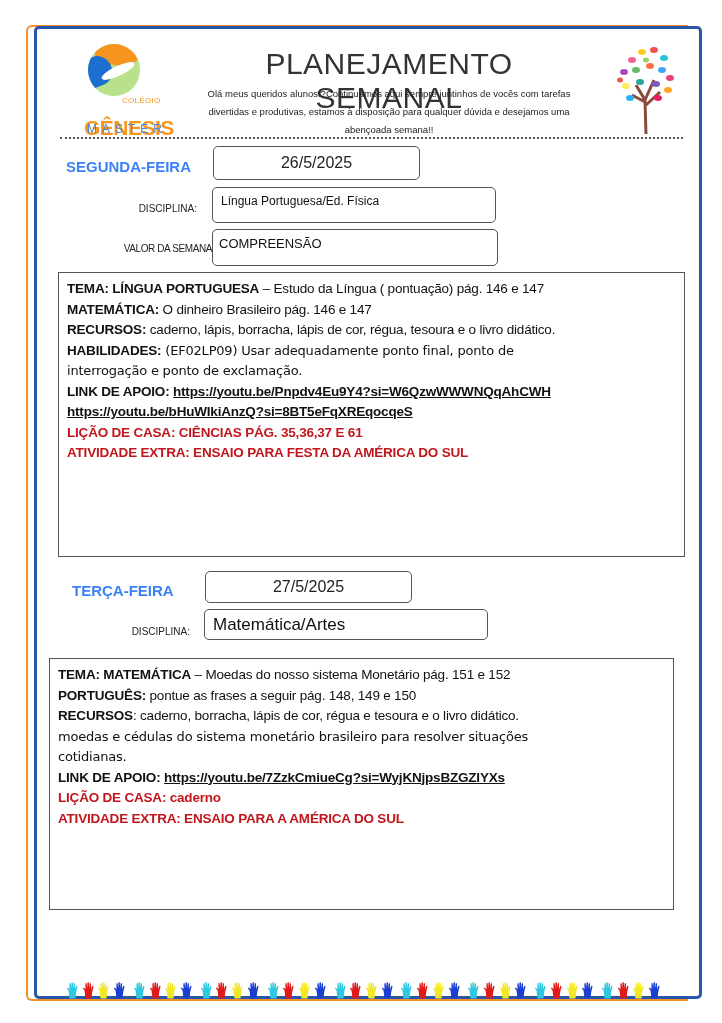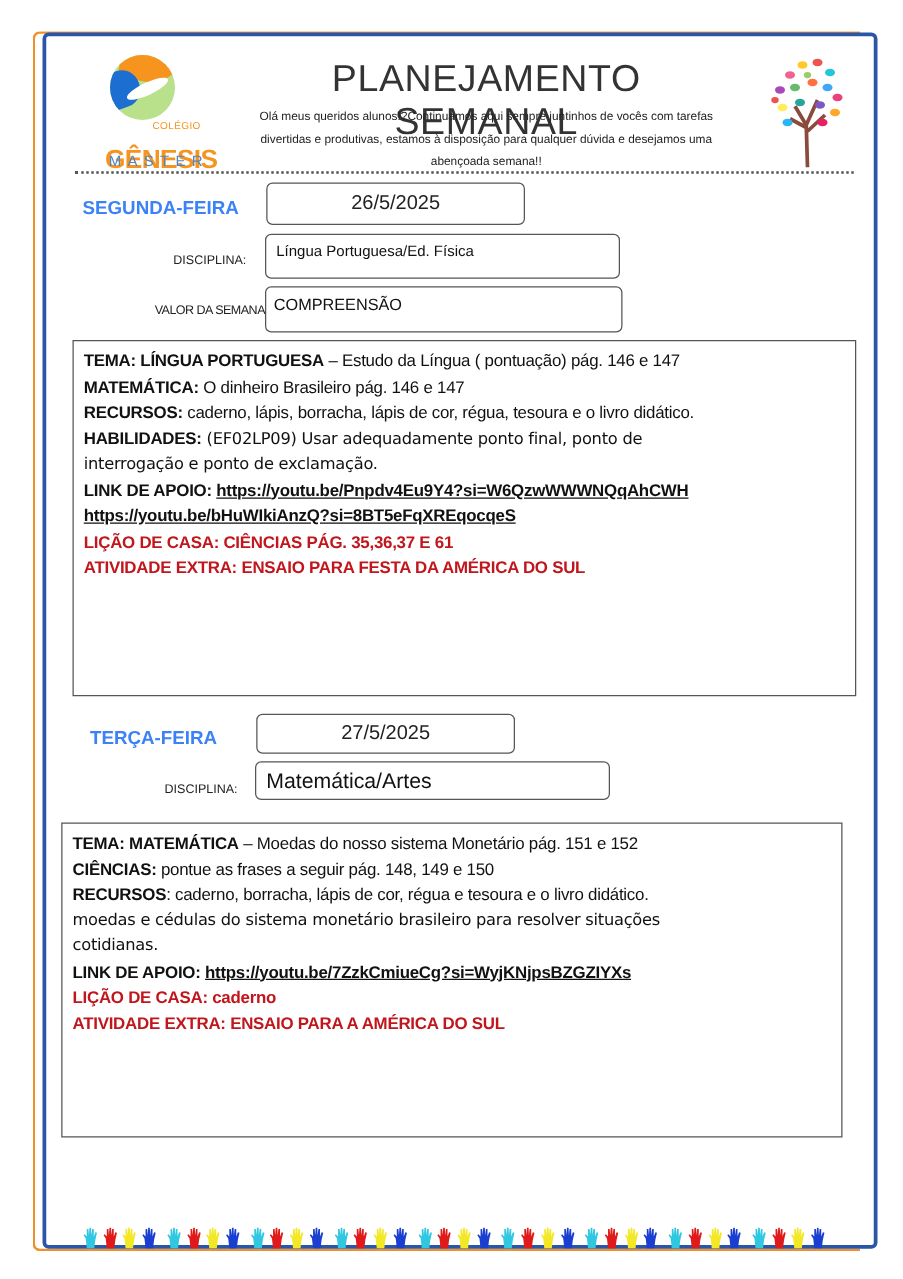--- a/index.html
+++ b/index.html
@@ -107,21 +107,21 @@
   <div class="line red">ATIVIDADE EXTRA: ENSAIO PARA FESTA DA AMÉRICA DO SUL</div>
 </div>
 
 <div class="day-label" style="left:72px; top:582px;">TERÇA-FEIRA</div>
 <div class="date-box" style="left:205px; top:571px; width:207px; height:32px; line-height:29px;">27/5/2025</div>
 <div class="field-label" style="left:100px; top:626px; width:90px;">DISCIPLINA:</div>
 <div class="field-box" style="left:204px; top:609px; width:284px; height:31px; font-size:17px; line-height:30px;">Matemática/Artes</div>
 
 <div class="content-box" style="left:49px; top:658px; width:625px; height:252px;">
   <div class="line"><span class="b">TEMA: MATEMÁTICA</span><span> – Moedas do nosso sistema Monetário pág. 151 e 152</span></div>
-  <div class="line"><span class="b">CIÊNCIAS:</span><span>  pontue as frases a seguir pág. 148, 149 e 150</span></div>
+  <div class="line"><span class="b">PORTUGUÊS:</span><span>  pontue as frases a seguir pág. 148, 149 e 150</span></div>
   <div class="line"><span class="b">RECURSOS</span><span>: caderno, borracha, lápis de cor, régua e tesoura e o livro didático.</span></div>
   <div class="line sans2">moedas e cédulas do sistema monetário brasileiro para resolver situações</div>
   <div class="line sans2">cotidianas.</div>
   <div class="line"><span class="b">LINK DE APOIO: </span><a class="link">https://youtu.be/7ZzkCmiueCg?si=WyjKNjpsBZGZIYXs</a></div>
   <div class="line red">LIÇÃO DE CASA: caderno</div>
   <div class="line red">ATIVIDADE EXTRA: ENSAIO PARA A AMÉRICA DO SUL</div>
 </div>
 
 <div class="hands" id="hands">
     <svg viewBox="0 0 16 20" class="hand">

